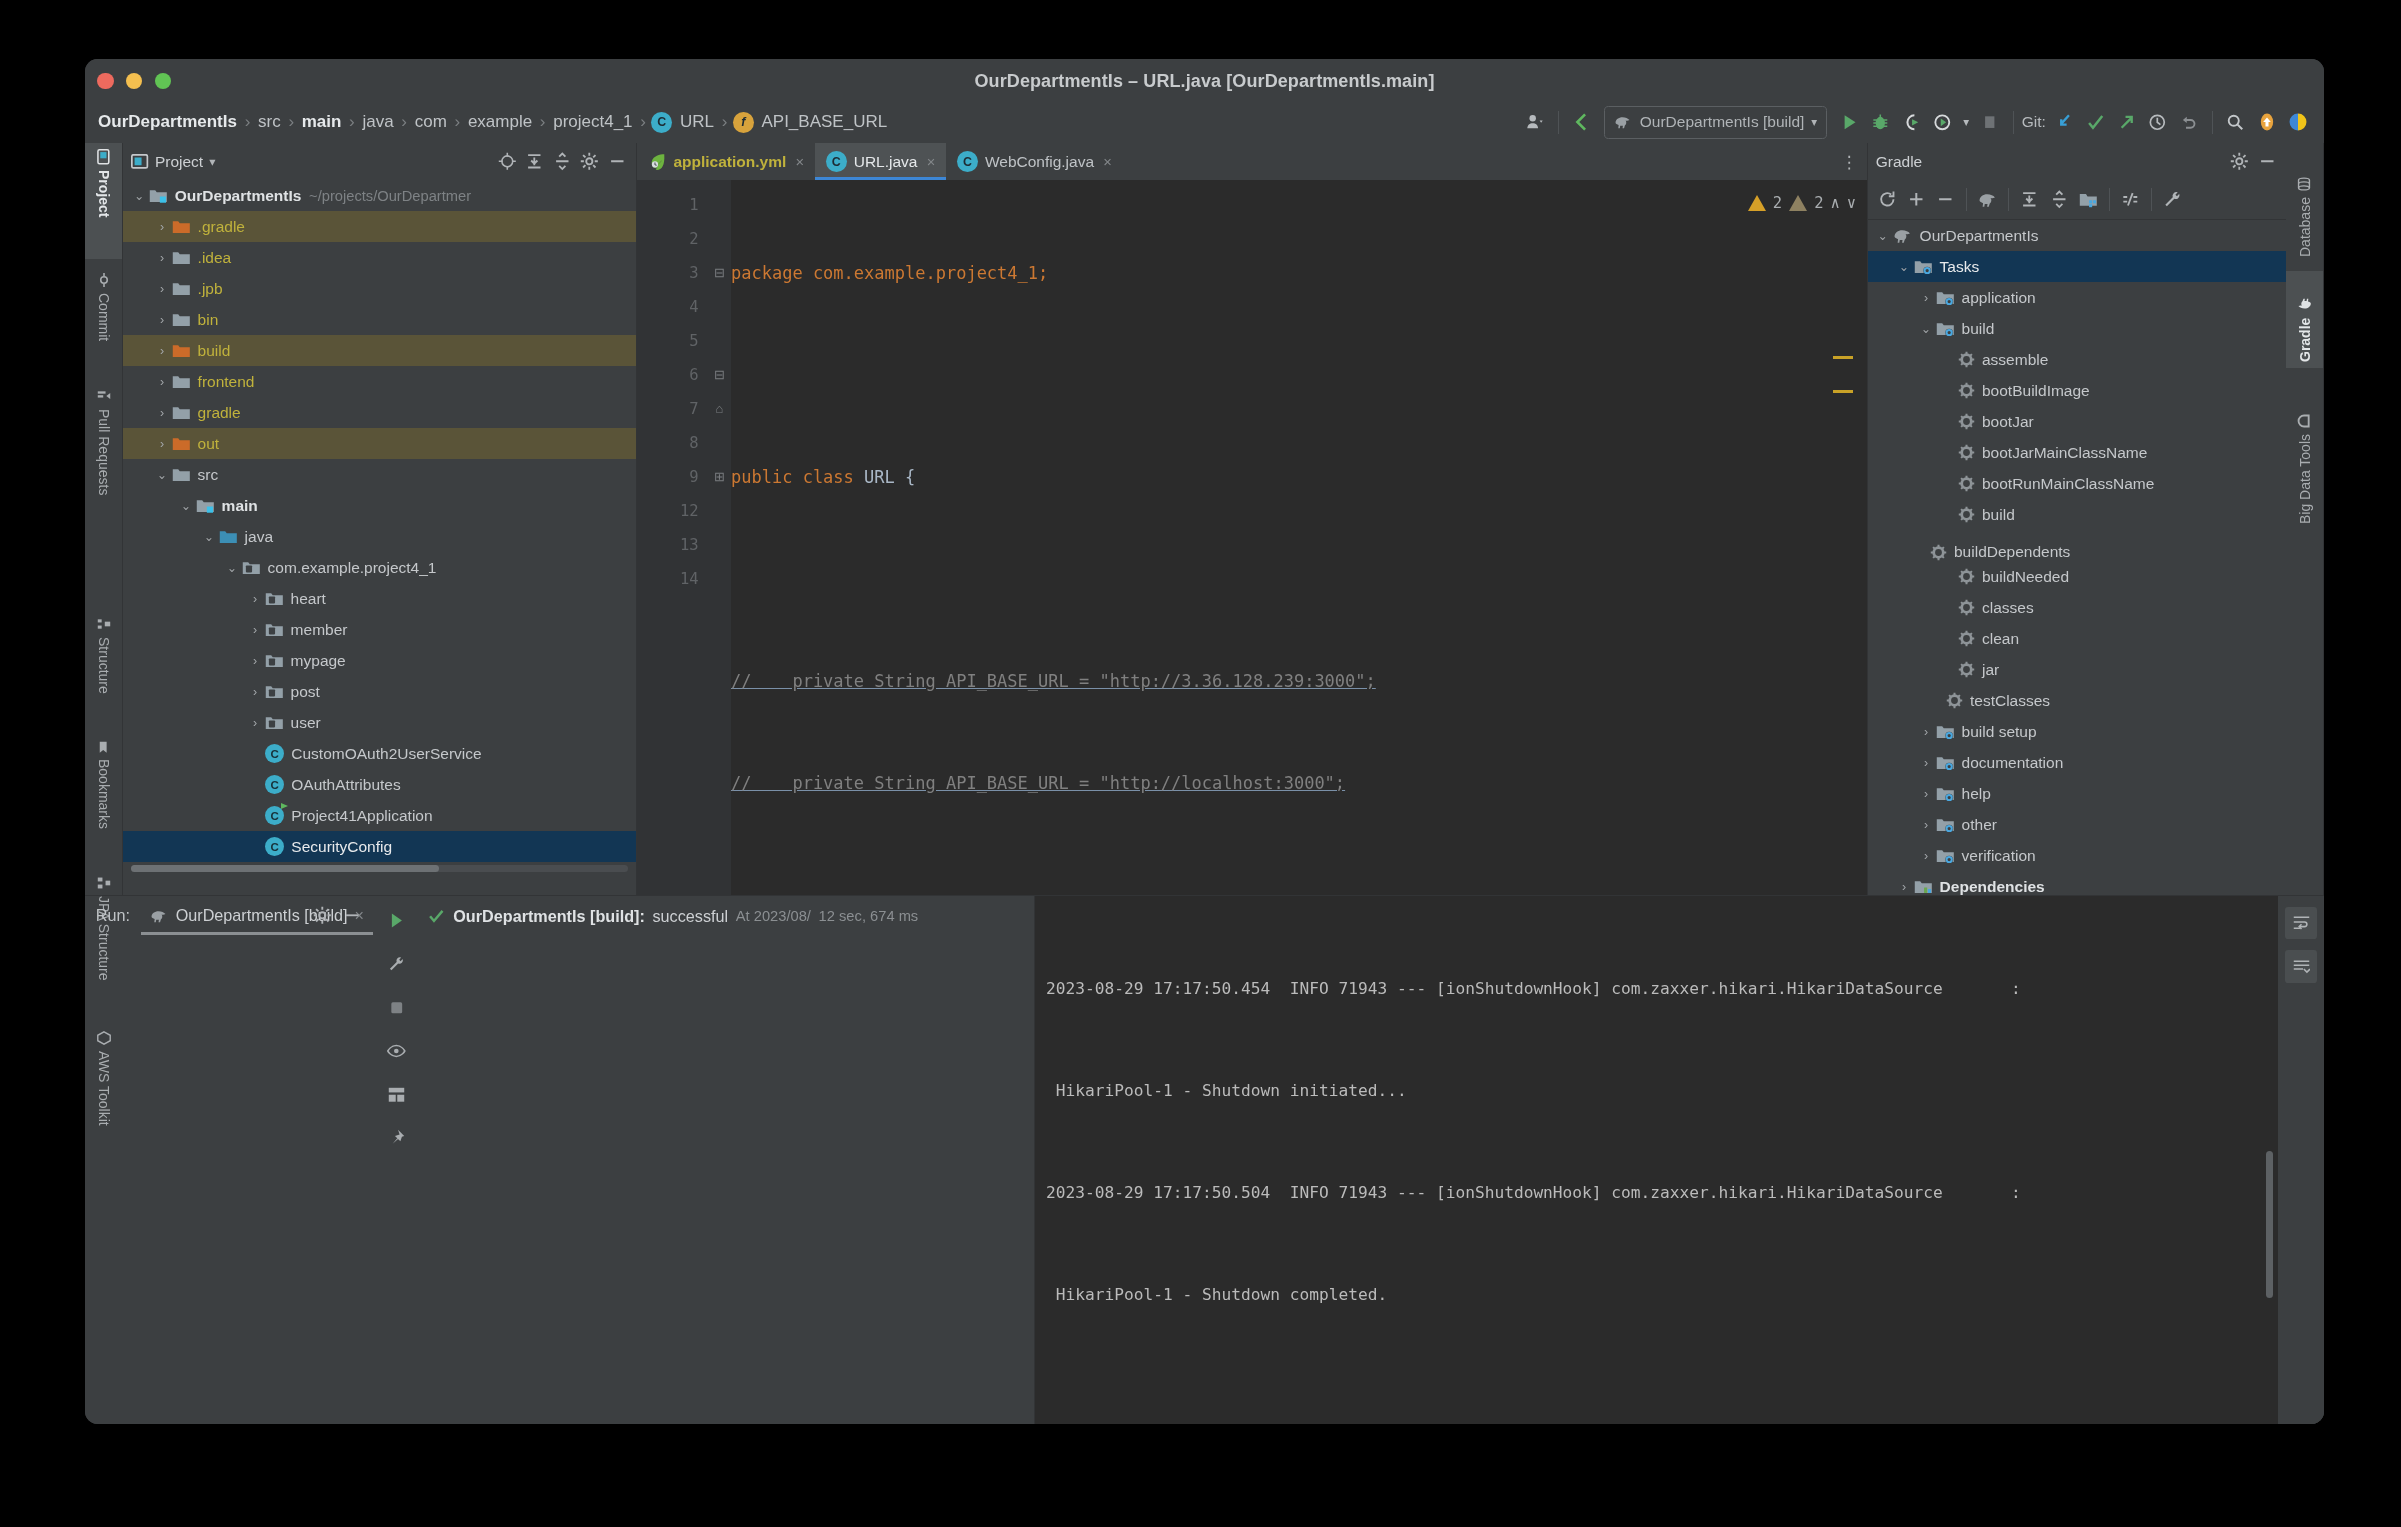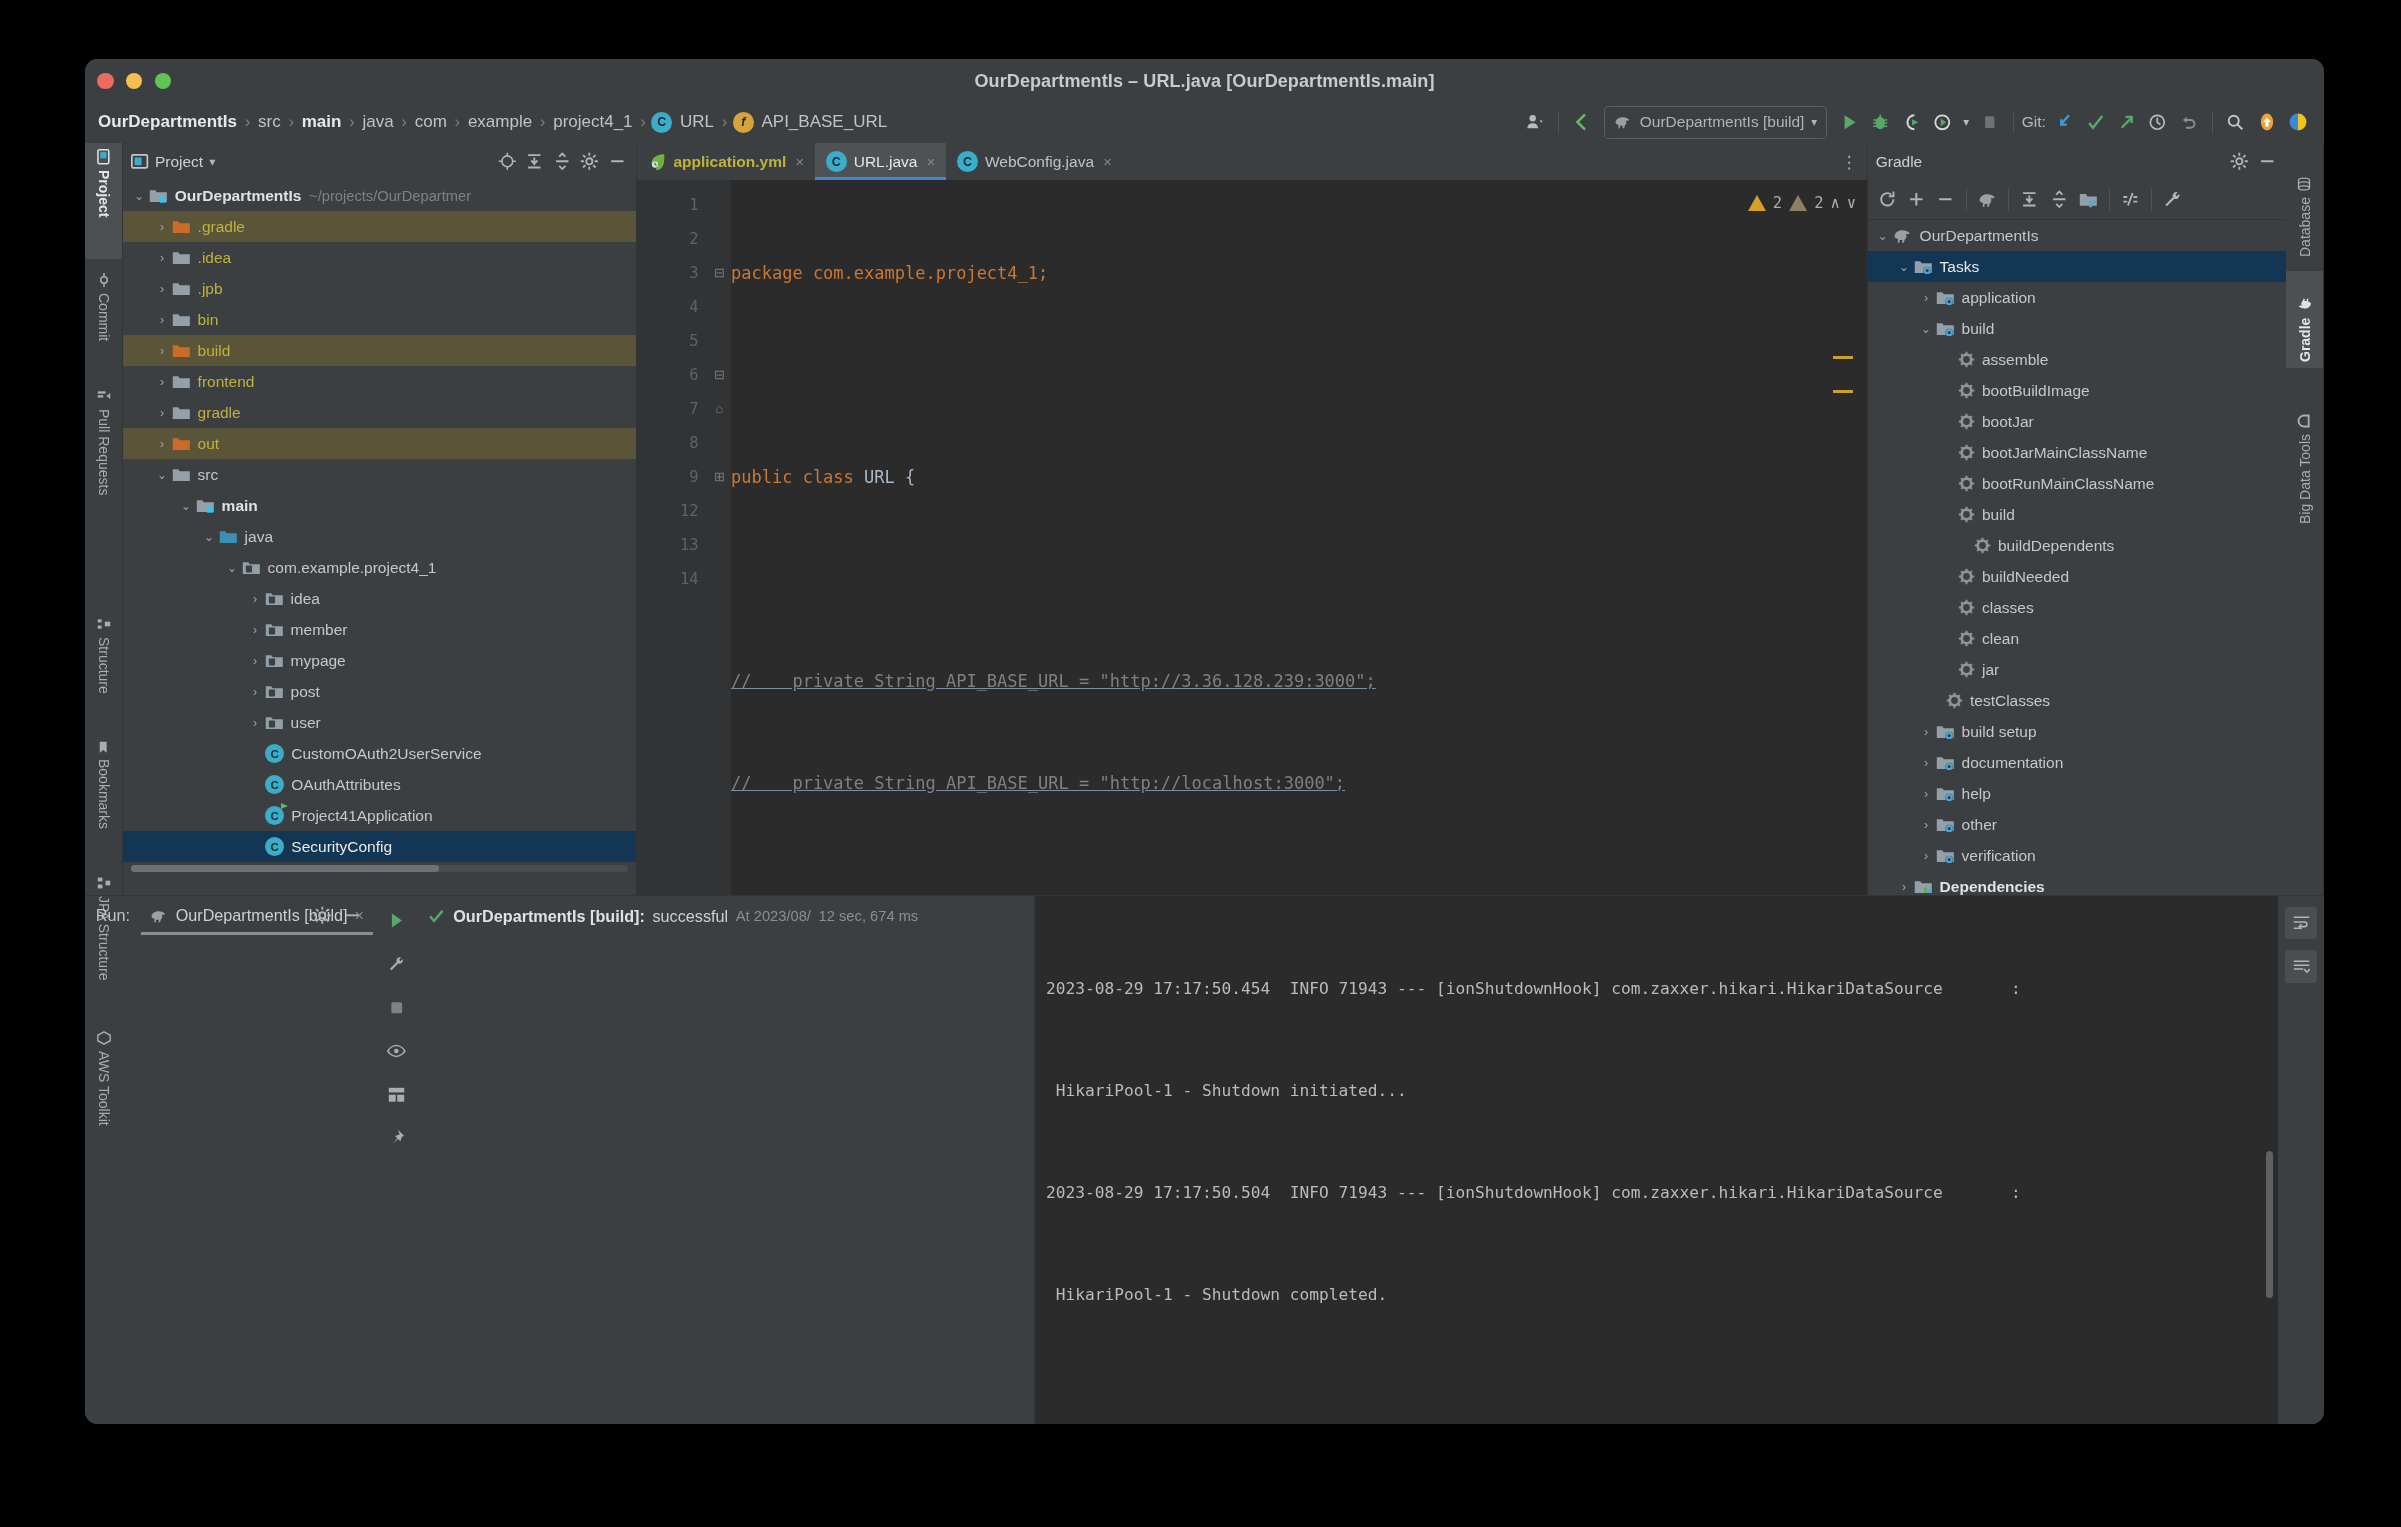--- a/index.html
+++ b/index.html
@@ -497,21 +497,21 @@
               <span>com.example.project4_1</span>
             </div>
             <div class="trow" style="padding-left: 122px;">
               <span class="arrow">›</span>
               <span style="display: inline-flex;">
                 <svg width="18.6" height="15.5" viewBox="0 0 24 20" style="flex:0 0 18.6px;margin-right:7px;">
                   <path d="M1 3h7l2 2.6h13V18H1z" fill="#93a0a8"></path>
                   <rect x="5" y="7" width="8" height="9" rx="1" fill="#3c4043"></rect>
                 </svg>
               </span>
-              <span>idea</span>
+              <span>heart</span>
             </div>
             <div class="trow" style="padding-left: 122px;">
               <span class="arrow">›</span>
               <span style="display: inline-flex;">
                 <svg width="18.6" height="15.5" viewBox="0 0 24 20" style="flex:0 0 18.6px;margin-right:7px;">
                   <path d="M1 3h7l2 2.6h13V18H1z" fill="#93a0a8"></path>
                   <rect x="5" y="7" width="8" height="9" rx="1" fill="#3c4043"></rect>
                 </svg>
               </span>
               <span>member</span>
@@ -820,21 +820,21 @@
             <div class="trow" style="padding-left: 70px;">
               <span class="arrow"></span>
               <span style="display: inline-flex;">
                 <svg width="17" height="17" viewBox="0 0 22 22" style="flex:0 0 17px;margin-right:7px;">
                   <circle cx="11" cy="11" r="6.2" fill="none" stroke="#8e9498" stroke-width="3.6"></circle>
                   <path d="M11 1v3M11 18v3M1 11h3M18 11h3M4 4l2.2 2.2M15.8 15.8L18 18M18 4l-2.2 2.2M6.2 15.8L4 18" stroke="#8e9498" stroke-width="2.6"></path>
                 </svg>
               </span>
               <span>build</span>
             </div>
-            <div class="trow" style="padding-left: 86px;">
+            <div class="trow" style="padding-left: 42px; align-items: flex-end;">
               <span class="arrow"></span>
               <span style="display: inline-flex;">
                 <svg width="17" height="17" viewBox="0 0 22 22" style="flex:0 0 17px;margin-right:7px;">
                   <circle cx="11" cy="11" r="6.2" fill="none" stroke="#8e9498" stroke-width="3.6"></circle>
                   <path d="M11 1v3M11 18v3M1 11h3M18 11h3M4 4l2.2 2.2M15.8 15.8L18 18M18 4l-2.2 2.2M6.2 15.8L4 18" stroke="#8e9498" stroke-width="2.6"></path>
                 </svg>
               </span>
               <span>buildDependents</span>
             </div>
             <div class="trow" style="padding-left: 70px;">

